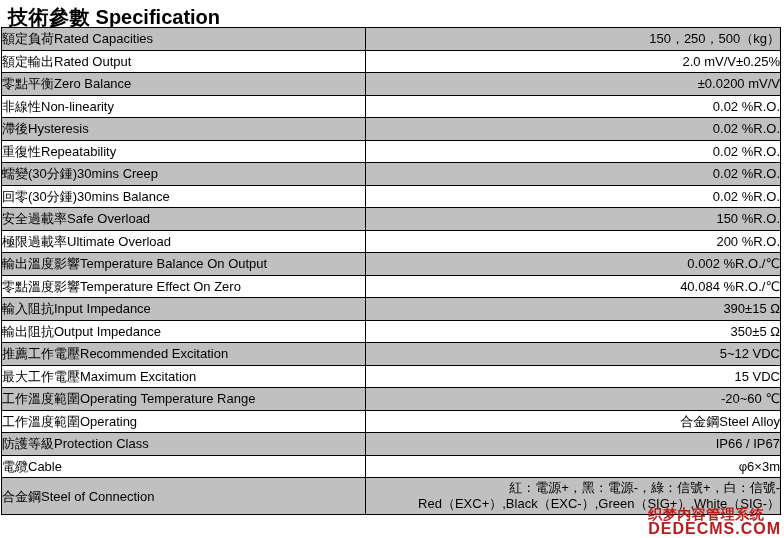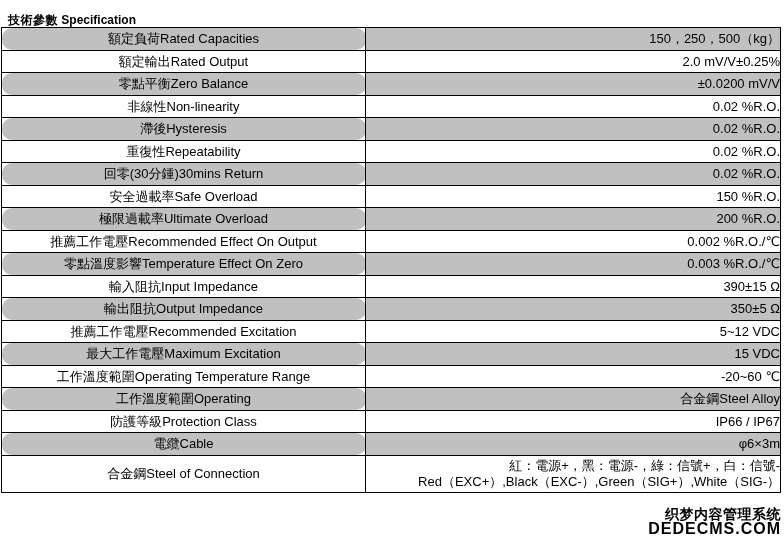--- a/index.html
+++ b/index.html
@@ -8,22 +8,22 @@
     width: 784px;
     height: 538px;
     background: #ffffff;
     font-family: "Liberation Sans", "DejaVu Sans", sans-serif;
     color: #000000;
     overflow: hidden;
   }
   .title {
     position: absolute;
     left: 8px;
-    top: 12px;
-    font-size: 12px;
+    top: 4px;
+    font-size: 20px;
     font-weight: bold;
     white-space: nowrap;
   }
   .title .cn { font-weight: 900; letter-spacing: 0.5px; }
   table.spec {
     position: absolute;
     left: 1px;
     top: 27px;
     width: 779px;
     border-collapse: collapse;
@@ -31,33 +31,32 @@
     font-size: 13px;
   }
   table.spec td {
     border: 1px solid #000000;
     padding: 0;
     height: 21.5px;
     line-height: 15px;
     overflow: hidden;
     white-space: nowrap;
   }
-  td.label-cell { padding-left: 3px; text-align: center; border-radius: 10px; }
+  td.label-cell { padding-left: 3px; text-align: left; }
   td.value-cell { text-align: right; }
   tbody tr:nth-child(odd) td { background: #c0c0c0; }
   tbody tr:nth-child(even) td { background: #ffffff; }
   tr.last-row td { height: 36px; }
   tr.last-row .value-cell div { line-height: 16px; }
   .watermark {
     position: absolute;
     right: 3px;
     bottom: 2px;
-    text-align: right;
     font-weight: bold;
-    color: #000000;
+    color: #b91c1c;
     z-index: 5;
     pointer-events: none;
   }
   .watermark .wm1 { font-size: 14px; line-height: 15px; letter-spacing: 0.5px; }
   .watermark .wm2 { font-size: 16px; line-height: 14px; letter-spacing: 1px; }
 </style>
 </head>
 <body>
 
 <div class="page">
@@ -91,38 +90,42 @@
       </tr>
       <tr>
         <td class="label-cell">滯後Hysteresis</td>
         <td class="value-cell">0.02 %R.O.</td>
       </tr>
       <tr>
         <td class="label-cell">重復性Repeatability</td>
         <td class="value-cell">0.02 %R.O.</td>
       </tr>
       <tr>
-        <td class="label-cell">回零(30分鍾)30mins Return</td>
+        <td class="label-cell">蠕變(30分鍾)30mins Creep</td>
+        <td class="value-cell">0.02 %R.O.</td>
+      </tr>
+      <tr>
+        <td class="label-cell">回零(30分鍾)30mins Balance</td>
         <td class="value-cell">0.02 %R.O.</td>
       </tr>
       <tr>
         <td class="label-cell">安全過載率Safe Overload</td>
         <td class="value-cell">150 %R.O.</td>
       </tr>
       <tr>
         <td class="label-cell">極限過載率Ultimate Overload</td>
         <td class="value-cell">200 %R.O.</td>
       </tr>
       <tr>
-        <td class="label-cell">推薦工作電壓Recommended Effect On Output</td>
+        <td class="label-cell">輸出溫度影響Temperature Balance On Output</td>
         <td class="value-cell">0.002 %R.O./℃</td>
       </tr>
       <tr>
         <td class="label-cell">零點溫度影響Temperature Effect On Zero</td>
-        <td class="value-cell">0.003 %R.O./℃</td>
+        <td class="value-cell">40.084 %R.O./℃</td>
       </tr>
       <tr>
         <td class="label-cell">輸入阻抗Input Impedance</td>
         <td class="value-cell">390±15 Ω</td>
       </tr>
       <tr>
         <td class="label-cell">輸出阻抗Output Impedance</td>
         <td class="value-cell">350±5 Ω</td>
       </tr>
       <tr>

